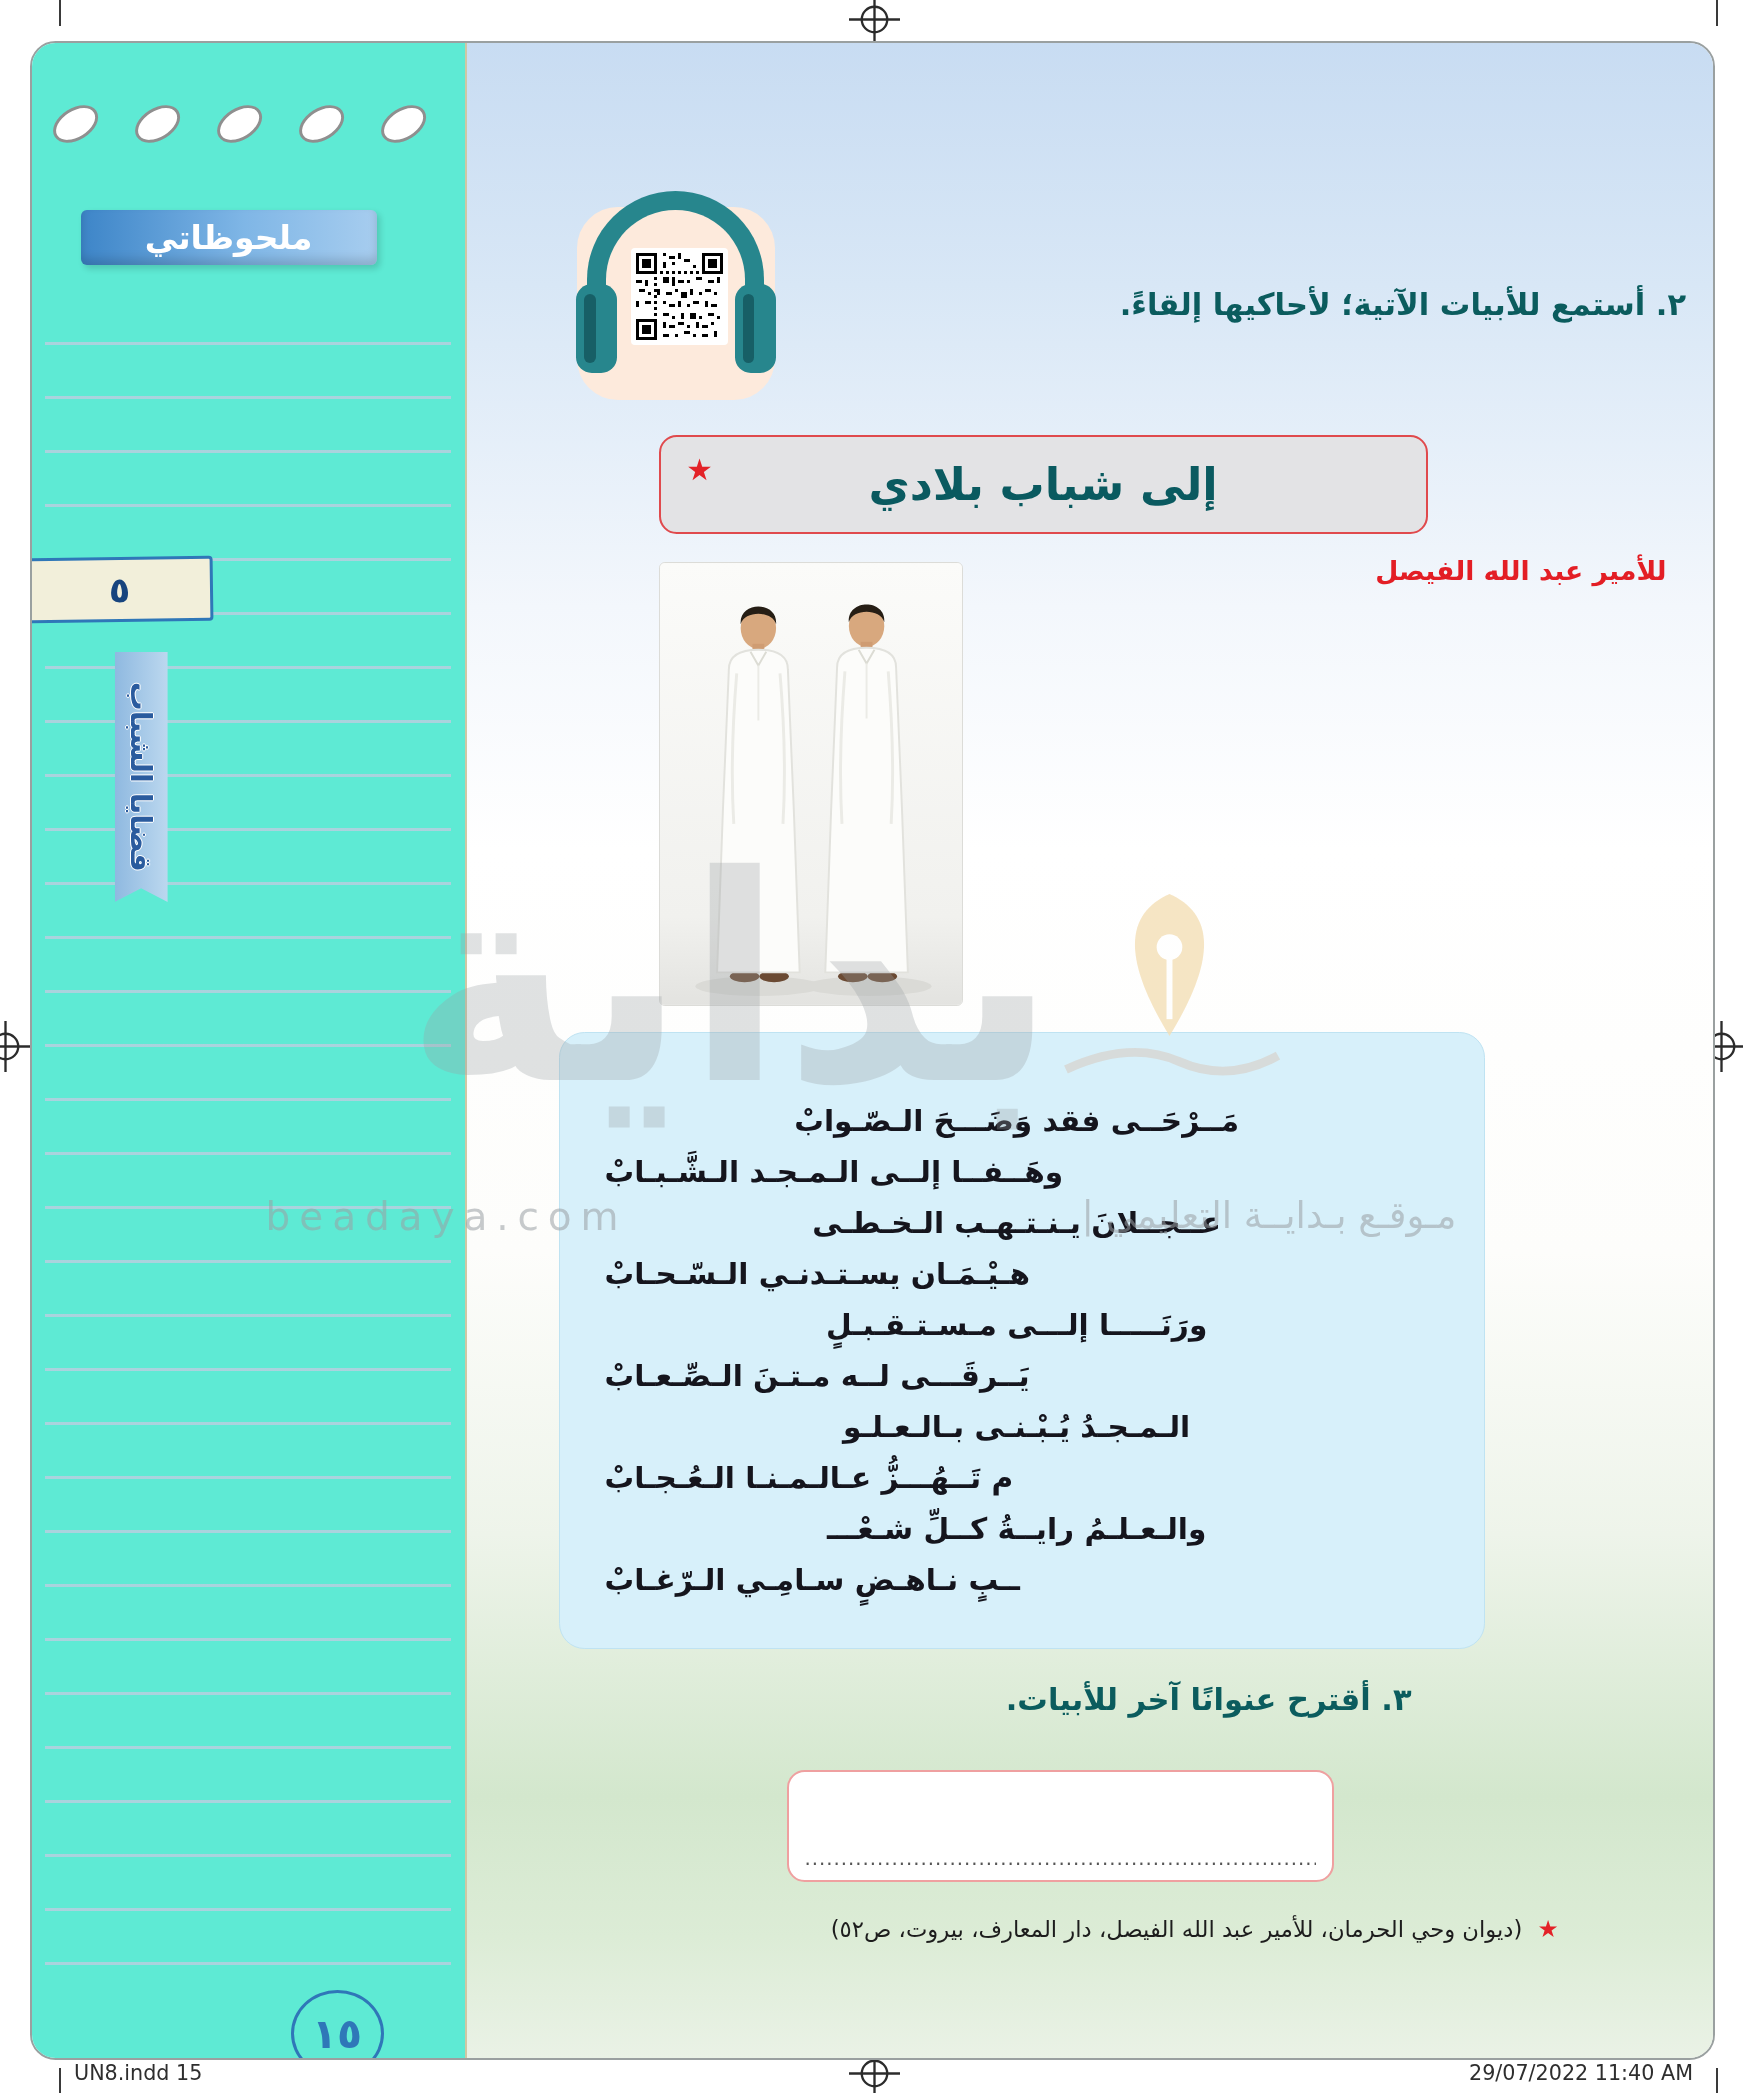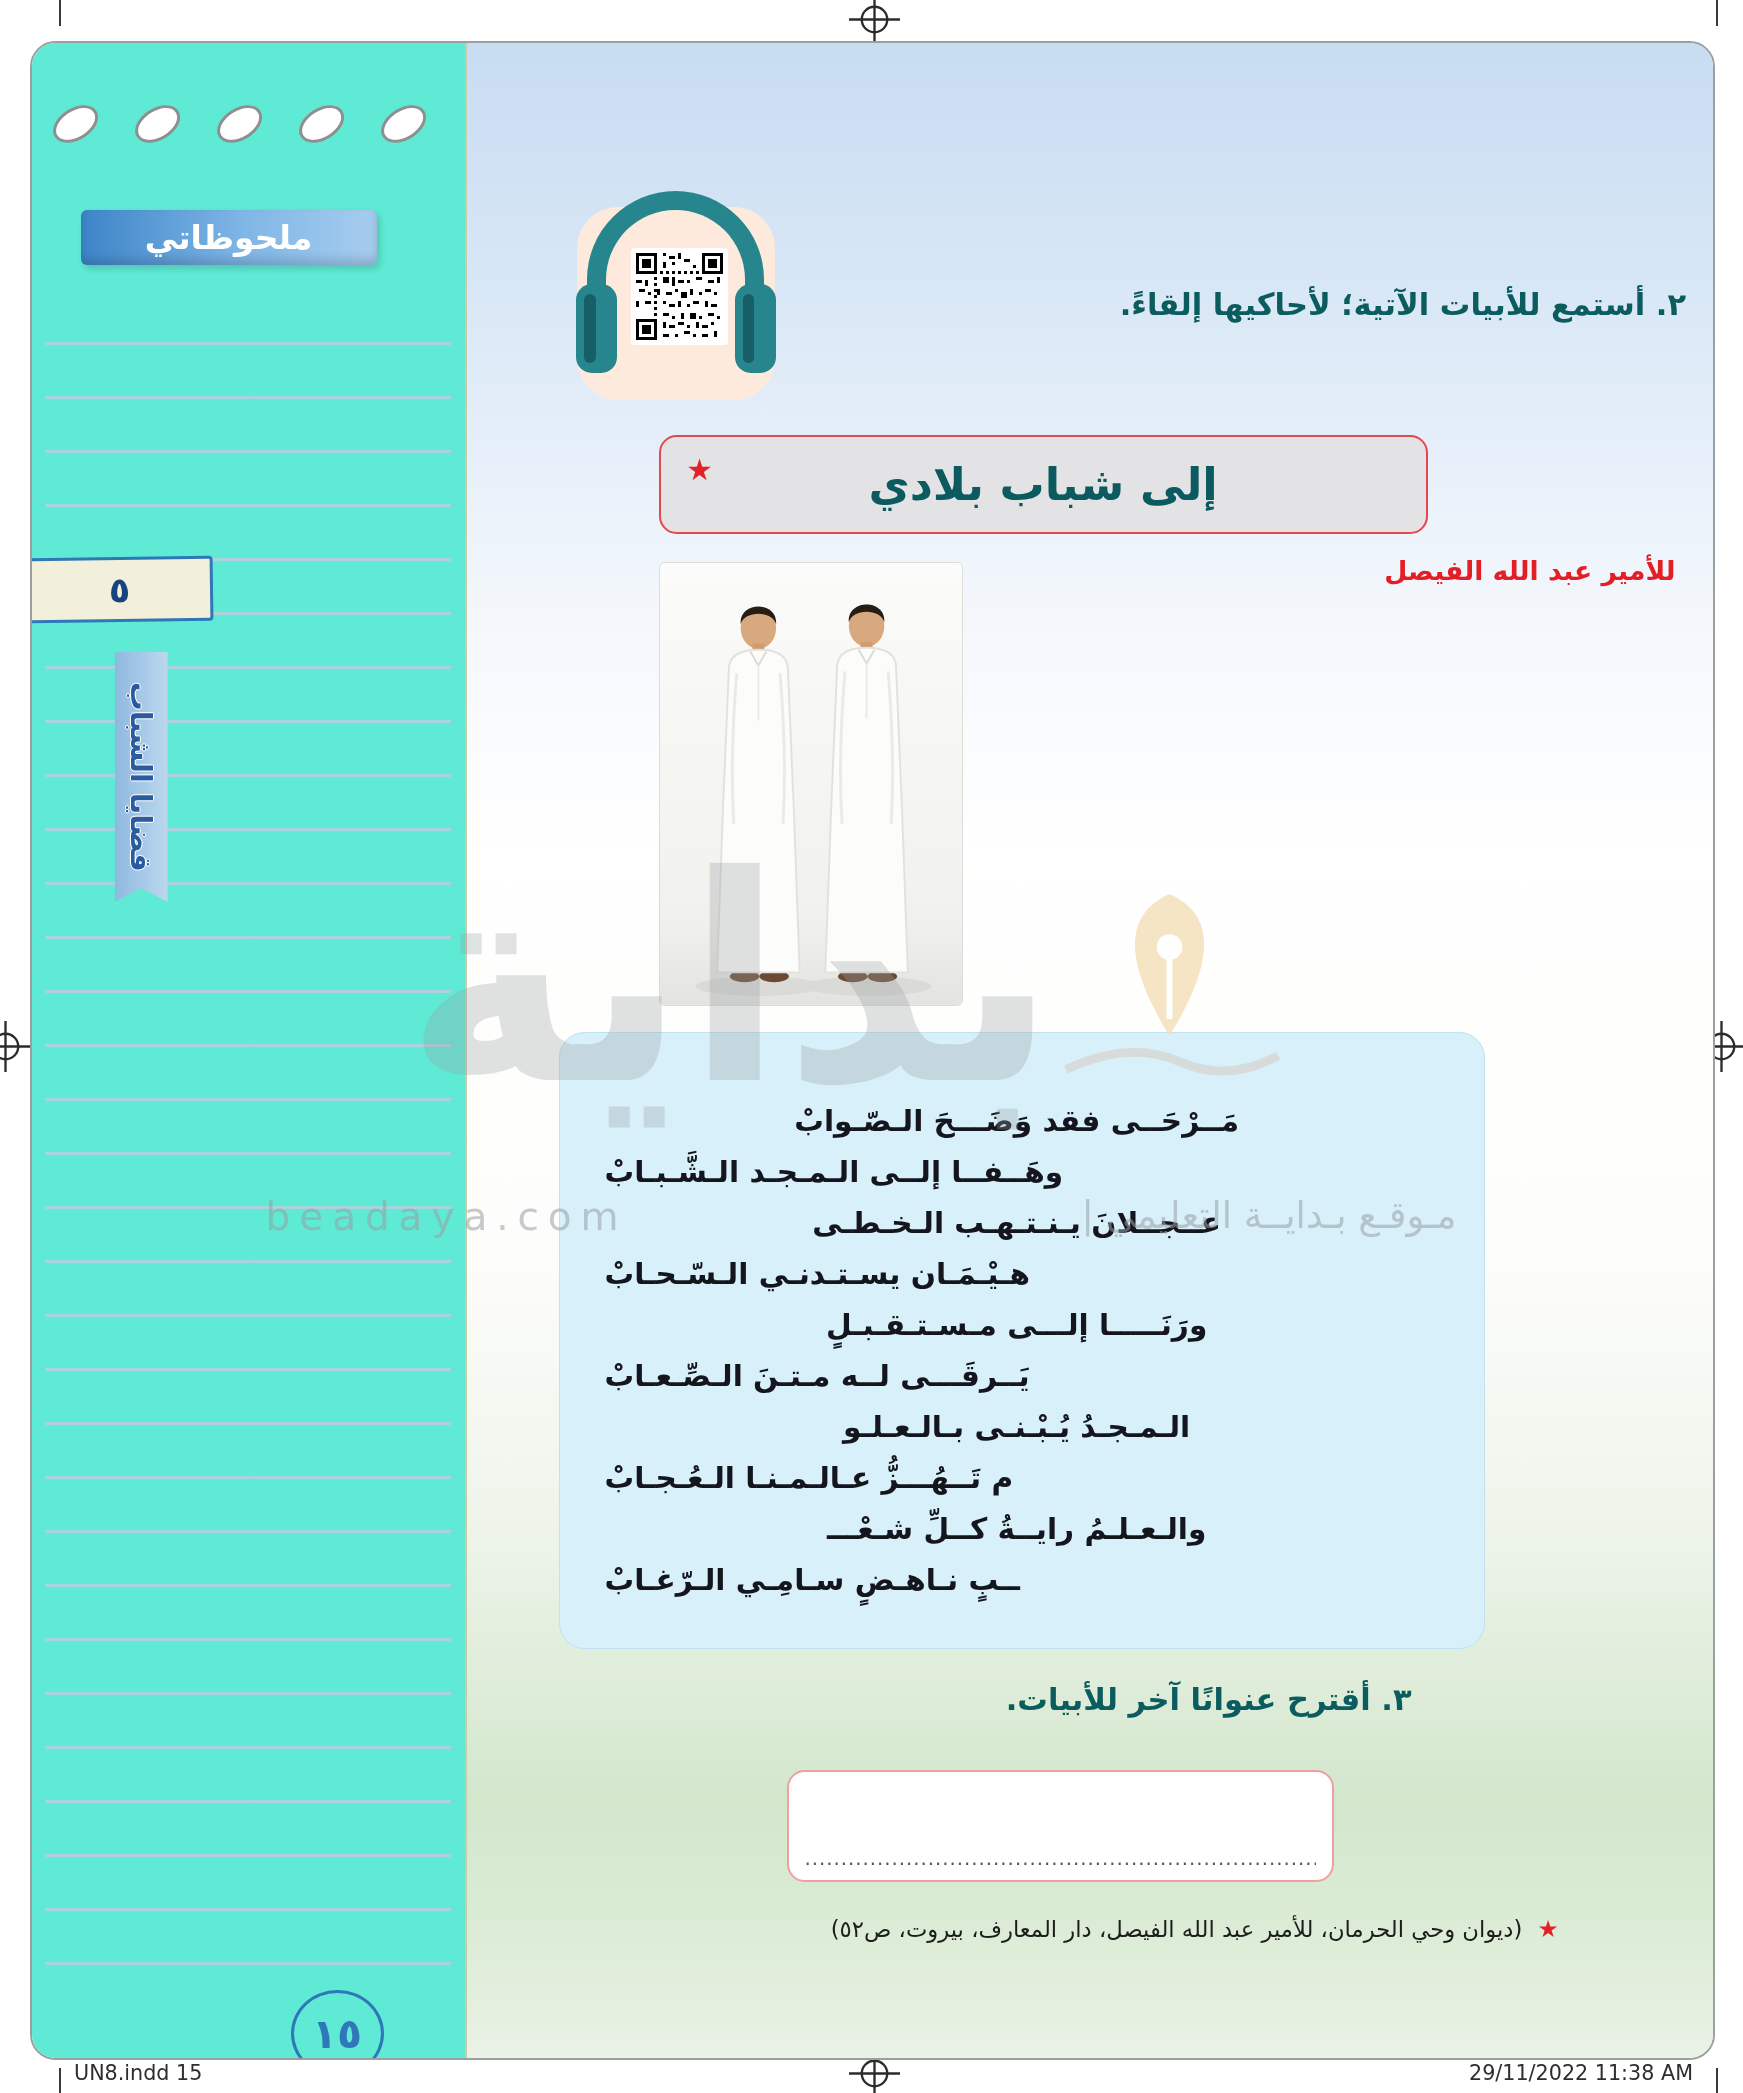--- a/index.html
+++ b/index.html
@@ -64,21 +64,21 @@
   .hp-cup::after{content:"";position:absolute;left:7.9px;top:9.9px;width:11.8px;height:69px;
         background:#175f66;border-radius:7.9px;}
   .qr{position:absolute;left:59px;top:57px;width:97px;height:97px;background:#fff;
         padding:4.9px;box-sizing:border-box;border-radius:3.9px;}
 
   
   .title-box{position:absolute;left:194px;top:392px;width:765px;height:95px;background:#e3e3e5;
         border:2.5px solid #e04a4d;border-radius:17.7px;display:flex;align-items:center;justify-content:center;}
   .title-box .star{position:absolute;left:25.6px;top:15.8px;color:#e32228;font-size:29.6px;}
   .title-text{font-size:45px;font-weight:bold;color:#0a5a60;direction:rtl;}
-  .attribution{position:absolute;right:37px;top:512px;font-size:26.6px;font-weight:bold;
+  .attribution{position:absolute;right:46px;top:512px;font-size:26.6px;font-weight:bold;
         color:#e31e25;direction:rtl;white-space:nowrap;}
 
   
   .photo{position:absolute;left:194px;top:519px;width:302px;height:442px;border:1px solid #dcdcd8;
         border-radius:5.9px;overflow:hidden;background:#f7f7f5;}
 
   
   .poem-box{position:absolute;left:94px;top:989px;width:926px;height:617px;background:#d7f0fa;
         border:1px solid #bfe3f2;border-radius:25.6px;direction:rtl;
         padding:63px 35px 0 35px;box-sizing:border-box;}
@@ -266,15 +266,15 @@
         <path d="M115 8 C155 26 168 66 115 152 C62 66 75 26 115 8 Z" fill="#f4dfb6"></path>
         <circle cx="115" cy="62" r="13" fill="#fff"></circle>
         <rect x="112" y="73" width="6" height="62" fill="#fff"></rect>
         <path d="M10 186 Q 75 156 125 178 T 225 172" stroke="#d7d7d3" stroke-width="9" fill="none"></path>
       </svg>
     </div>
 
   </div>
 
   <div class="footer footer-left">UN8.indd   15</div>
-  <div class="footer footer-right">29/11/2022   11:38 AM</div>
+  <div class="footer footer-right">29/07/2022   11:40 AM</div>
 </div>
 
 
 </body></html>

